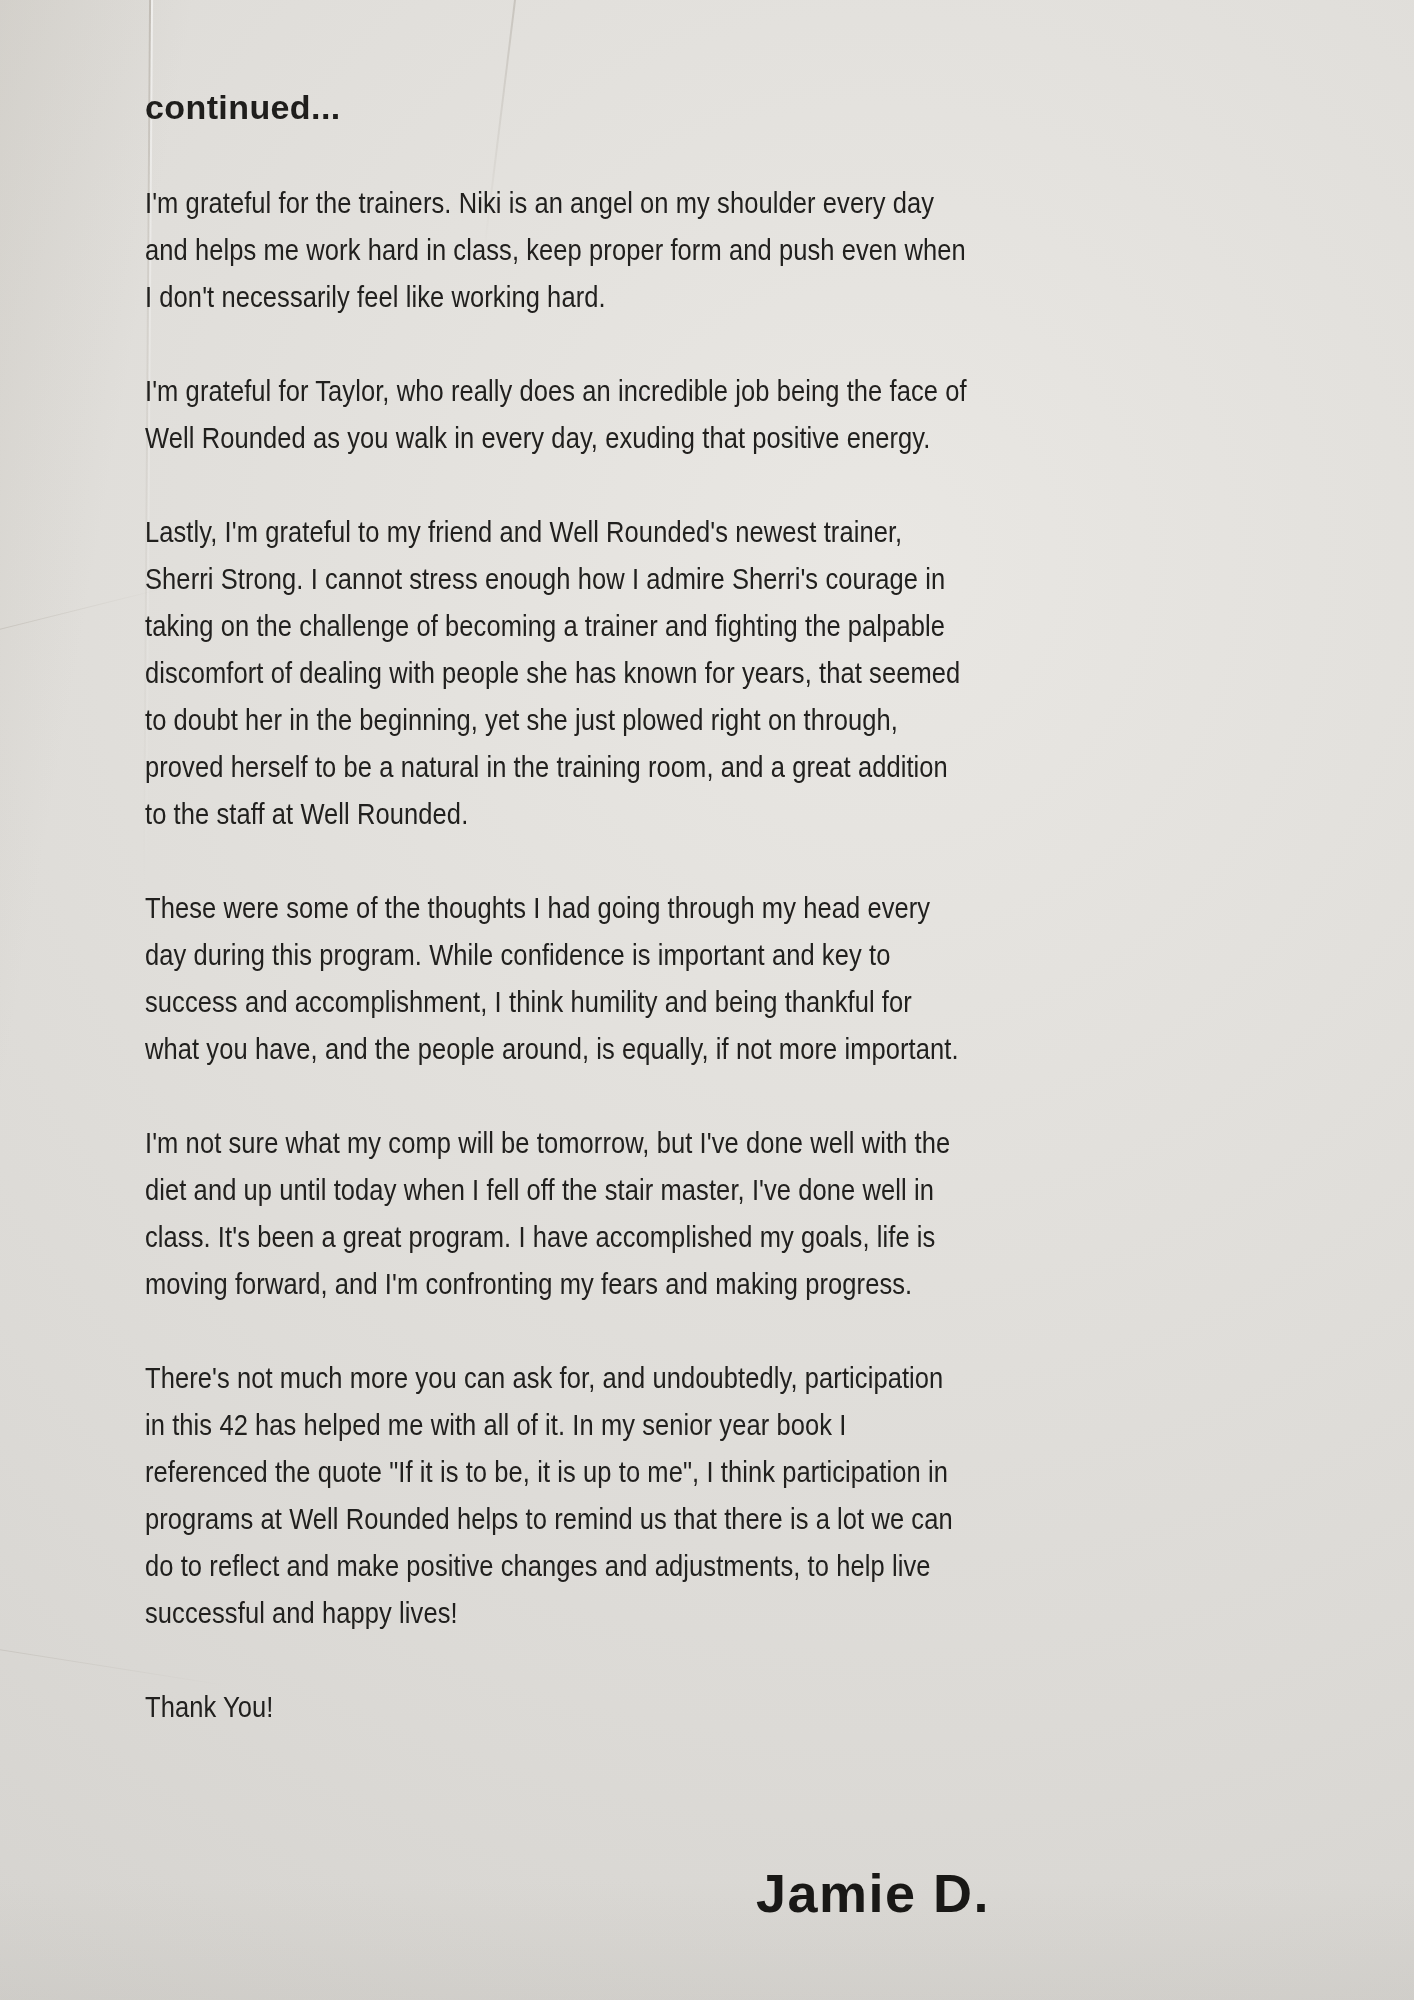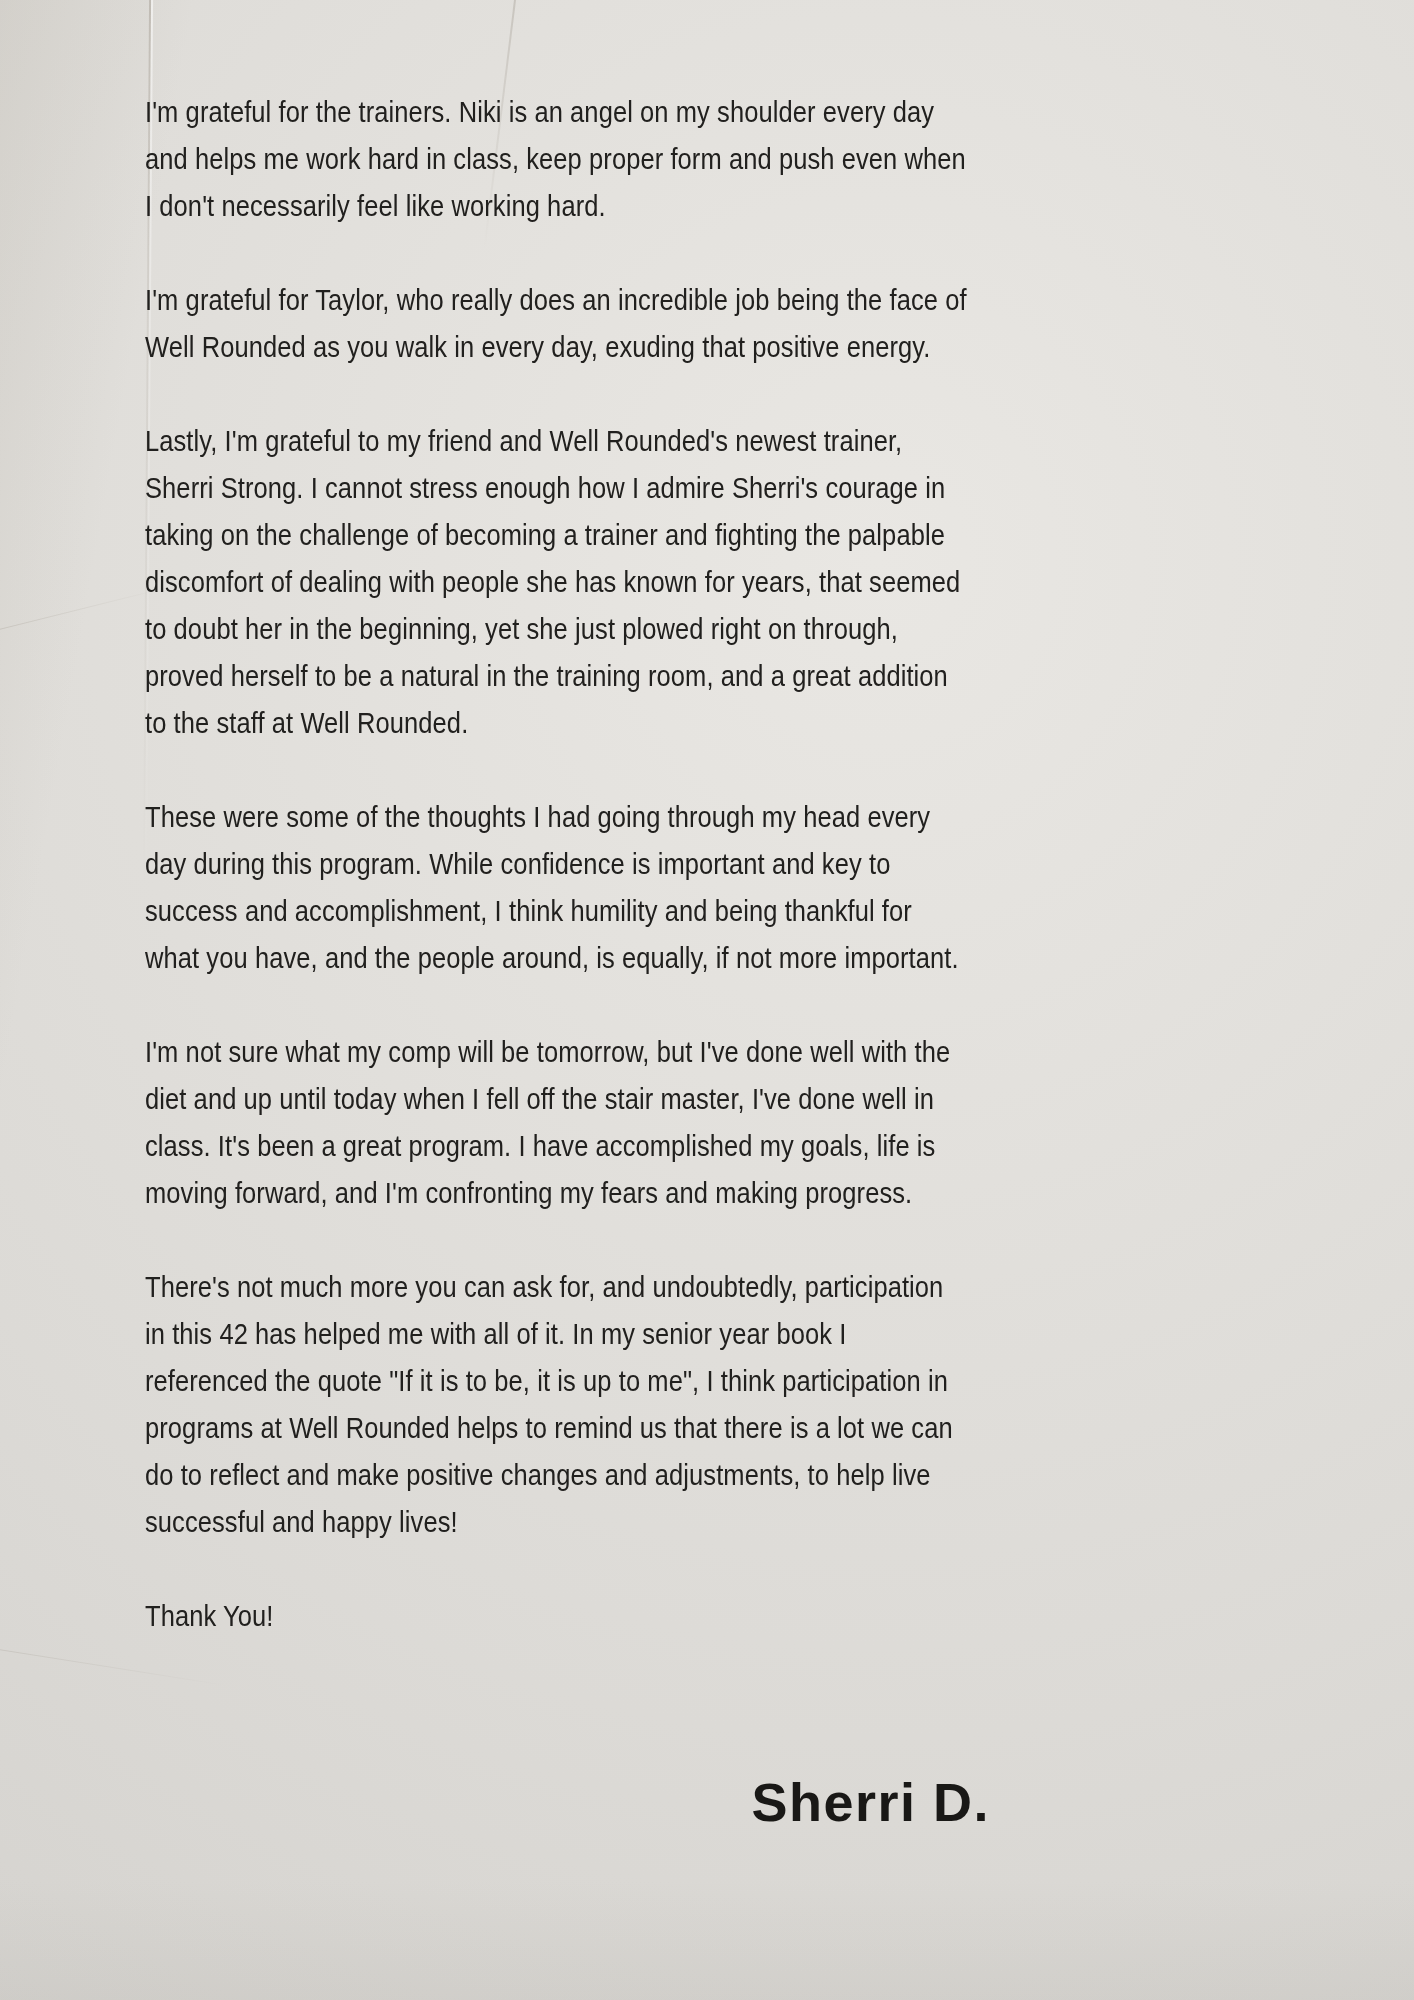--- a/index.html
+++ b/index.html
@@ -118,20 +118,21 @@
 </head>
 <body>
 
 <div class="paper">
   <div class="crease-left-vertical"></div>
   <div class="crease-top-diagonal"></div>
   <div class="crease-mid-left"></div>
   <div class="crease-bottom-left"></div>
 
   <div class="content">
+    <h1 class="page-title">continued...</h1>
 
     <div class="letter-body">
       <p>I'm grateful for the trainers. Niki is an angel on my shoulder every day
 and helps me work hard in class, keep proper form and push even when
 I don't necessarily feel like working hard.</p>
       <p>I'm grateful for Taylor, who really does an incredible job being the face of
 Well Rounded as you walk in every day, exuding that positive energy.</p>
       <p>Lastly, I'm grateful to my friend and Well Rounded's newest trainer,
 Sherri Strong. I cannot stress enough how I admire Sherri's courage in
 taking on the challenge of becoming a trainer and fighting the palpable
@@ -149,15 +150,15 @@
 moving forward, and I'm confronting my fears and making progress.</p>
       <p>There's not much more you can ask for, and undoubtedly, participation
 in this 42 has helped me with all of it. In my senior year book I
 referenced the quote "If it is to be, it is up to me", I think participation in
 programs at Well Rounded helps to remind us that there is a lot we can
 do to reflect and make positive changes and adjustments, to help live
 successful and happy lives!</p>
       <p class="closing">Thank You!</p>
     </div>
 
-    <div class="signature">Sherri D.</div>
+    <div class="signature">Jamie D.</div>
   </div>
 </div>
 
 </body></html>

